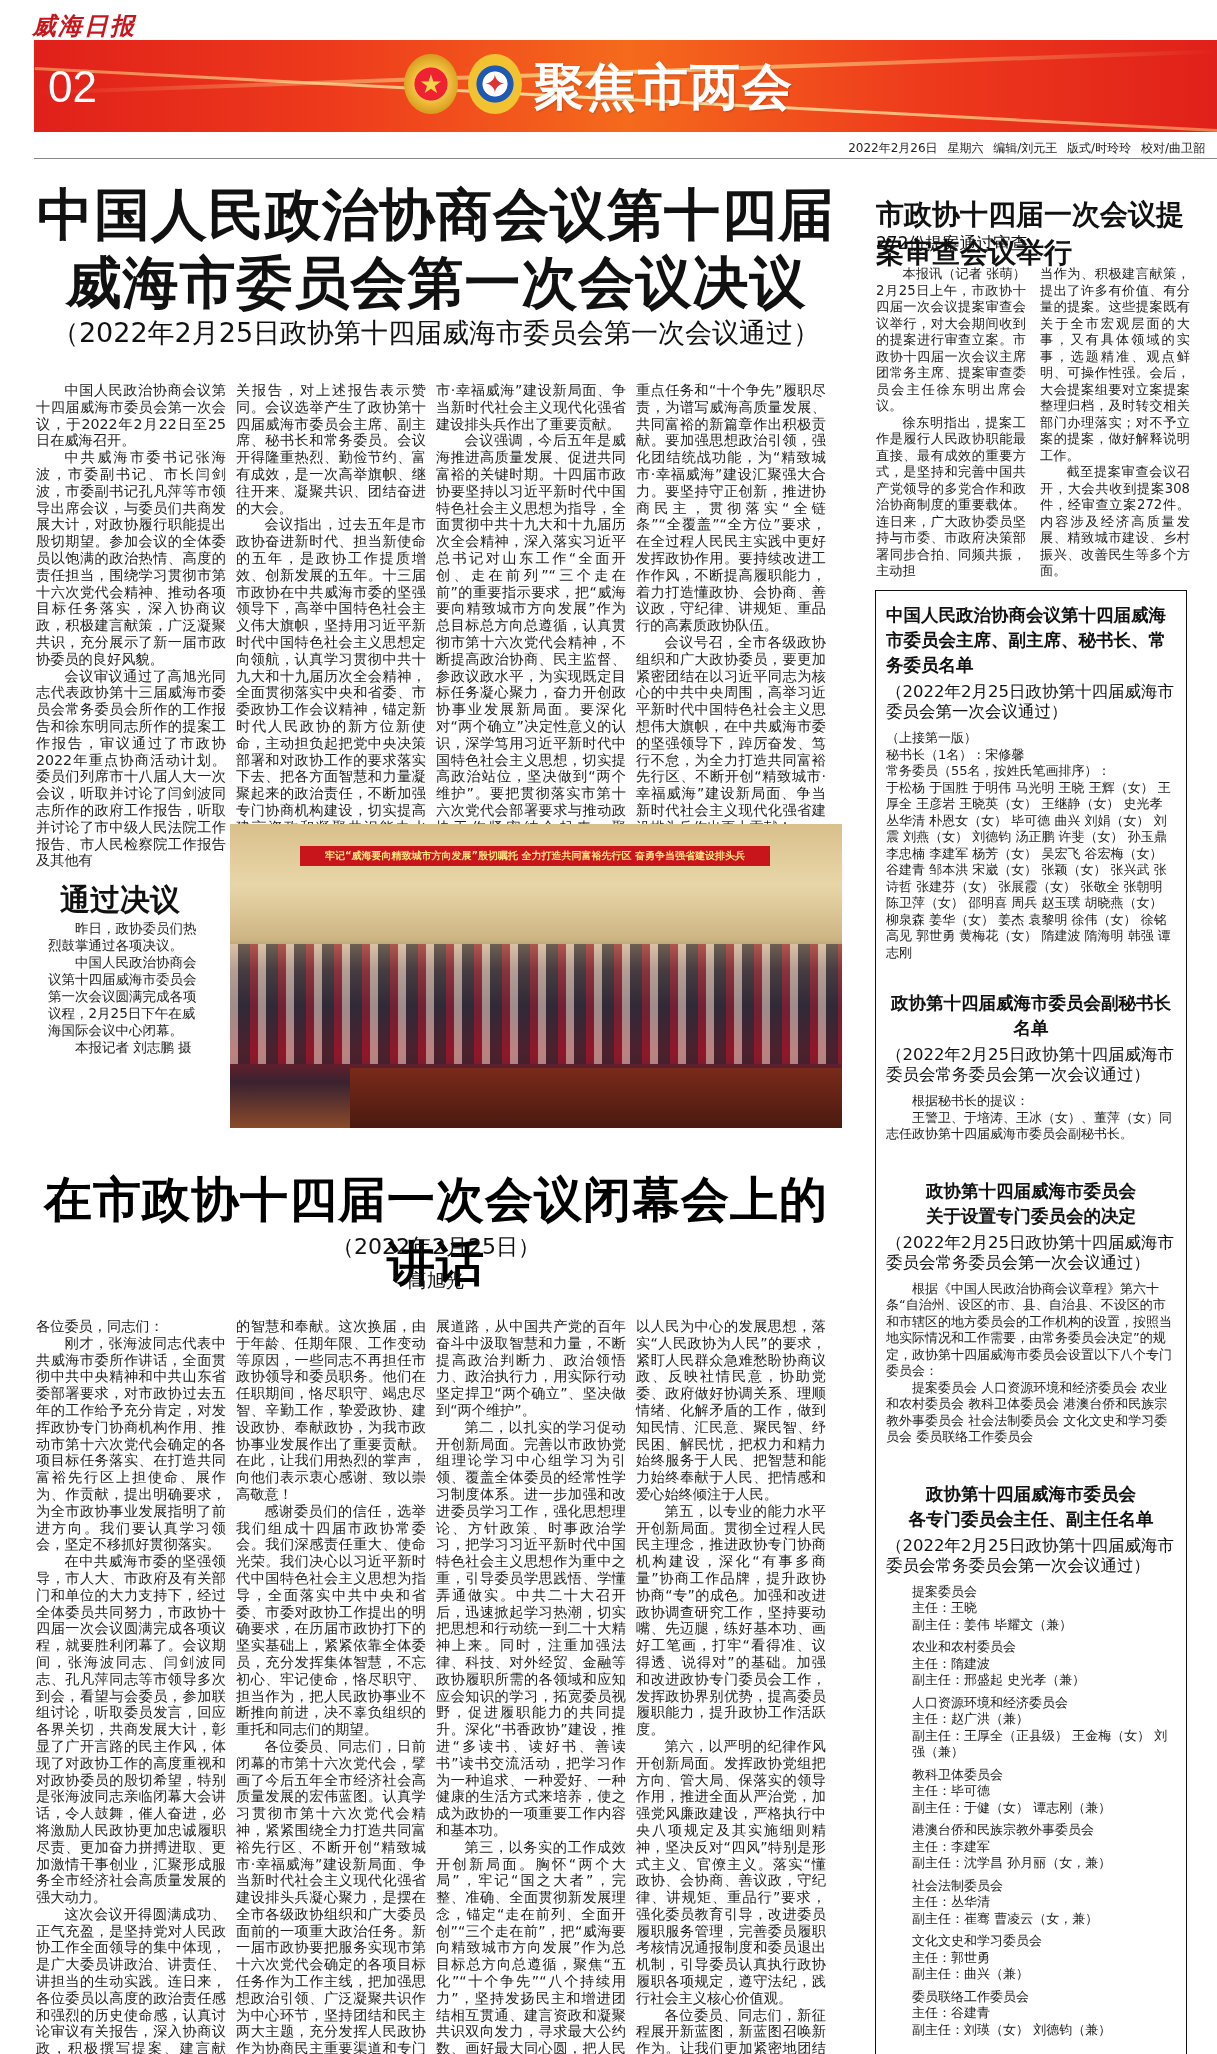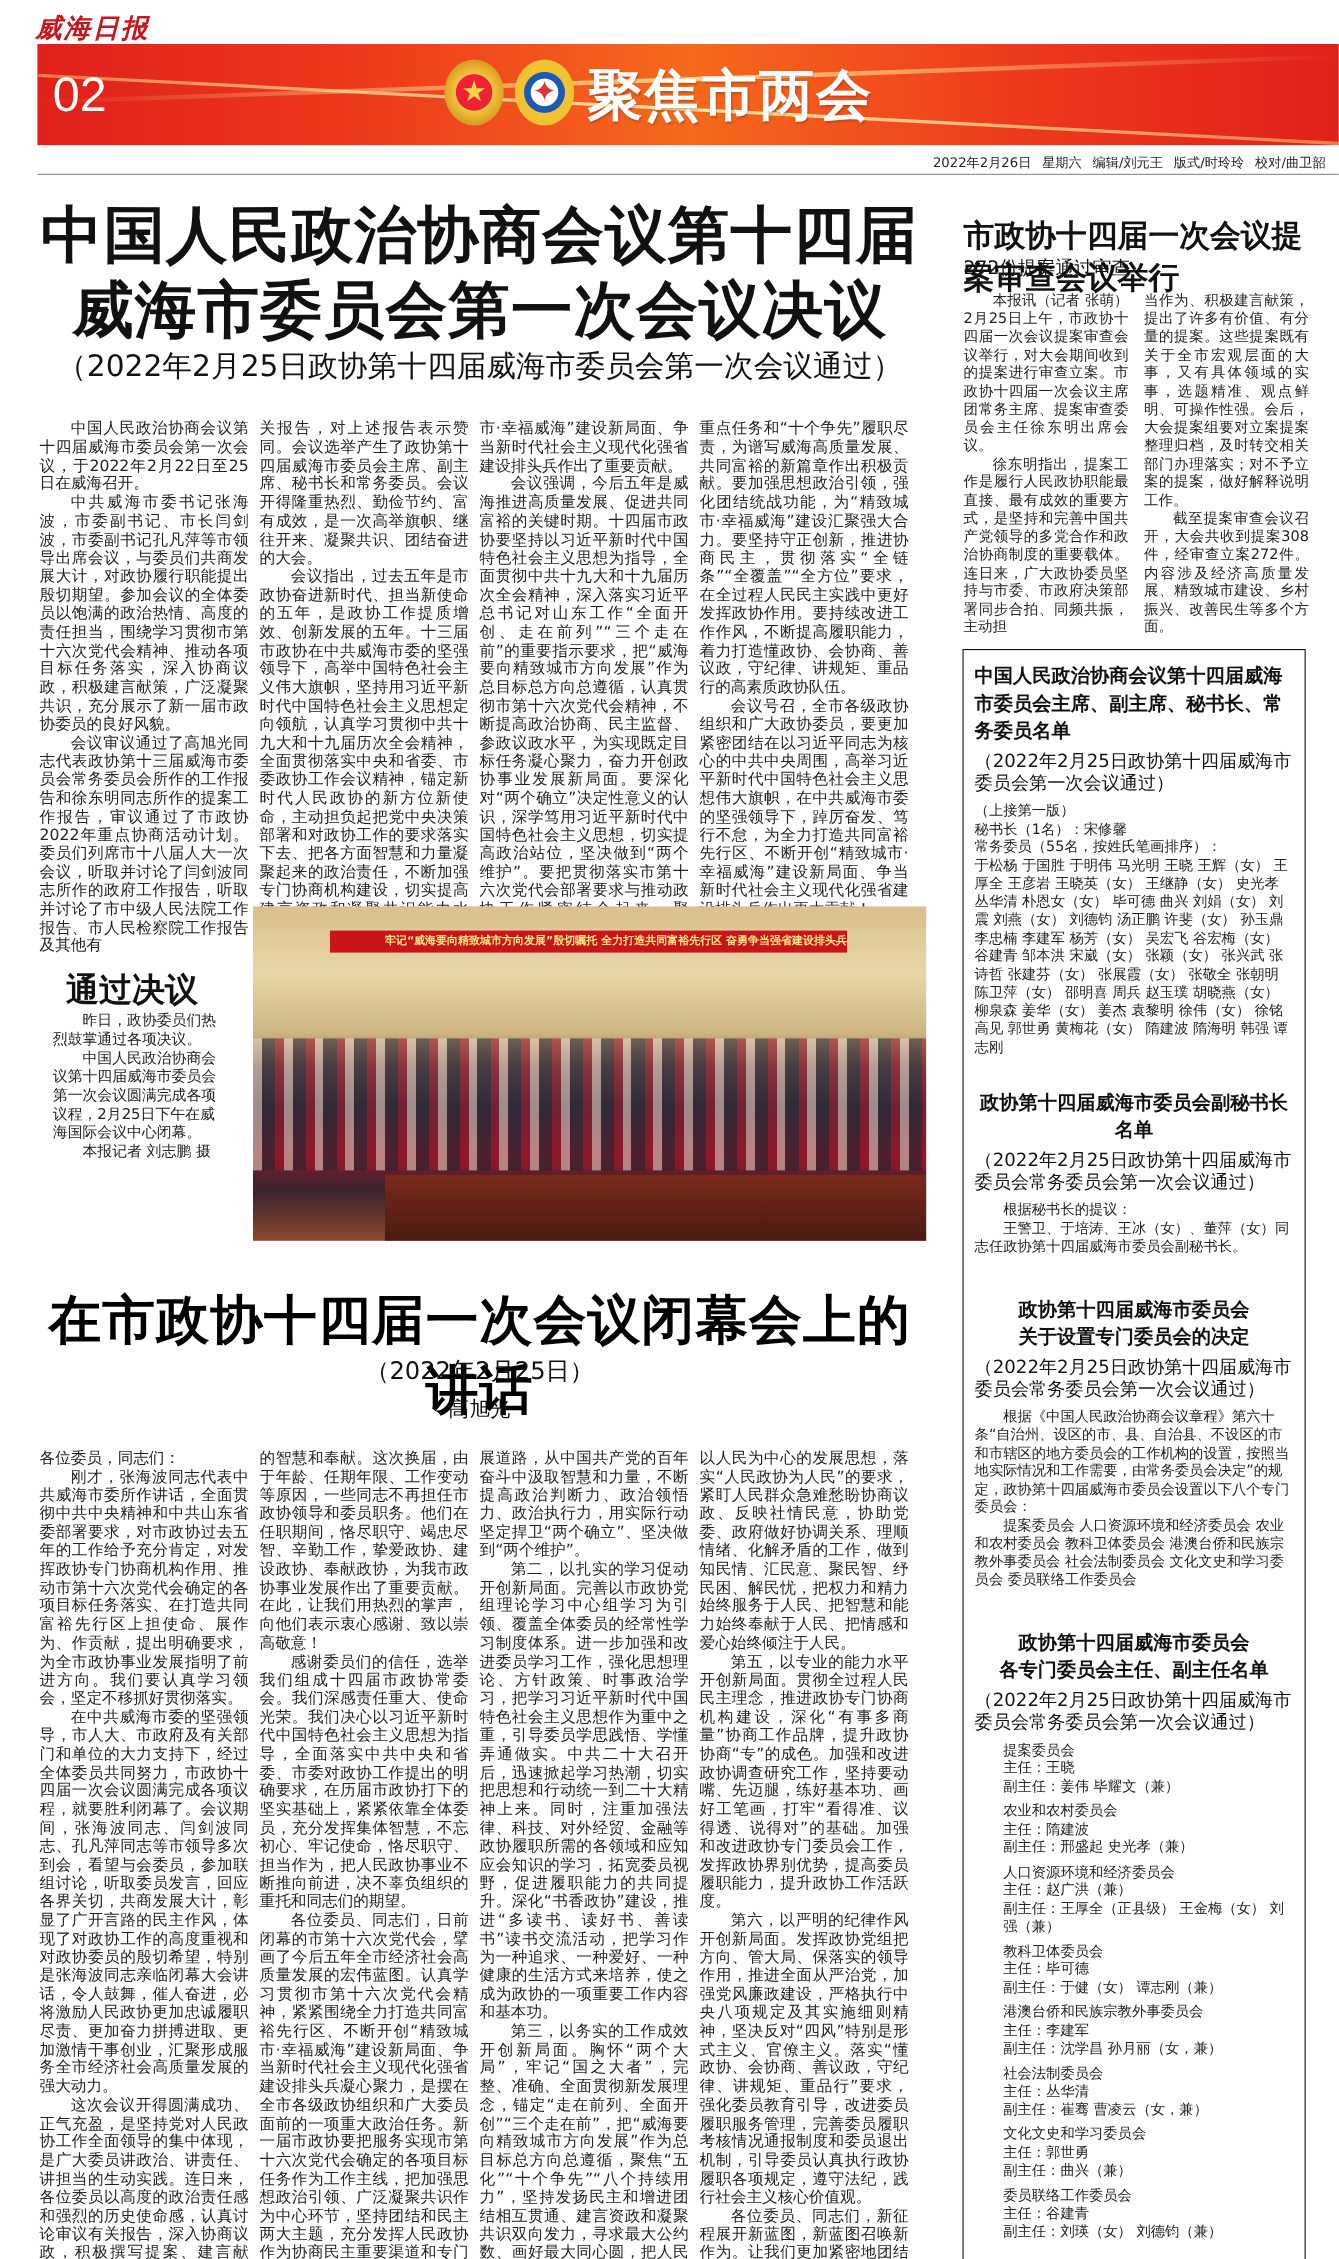--- a/index.html
+++ b/index.html
@@ -21,21 +21,21 @@
   .headline-sub { position: absolute; left: 36px; top: 315px; width: 800px; text-align: center; font-size: 27px; color: #111; }
   .body-col { position: absolute; font-size: 14.2px; line-height: 16.8px; text-align: justify; color: #222; }
   .body-col p { text-indent: 2em; }
   .body-col p.noindent { text-indent: 0; }
 
   .photo-caption-title { position: absolute; left: 60px; top: 880px; font-family: "DejaVu Serif", serif; font-weight: bold; font-size: 30px; color: #111; }
   .photo-caption { position: absolute; left: 48px; top: 920px; width: 160px; font-size: 13.5px; line-height: 17px; color: #222; }
   .photo-caption p { text-indent: 2em; }
   .photo { position: absolute; left: 230px; top: 824px; width: 612px; height: 304px; overflow: hidden;
     background: linear-gradient(180deg, #d9c08c 0%, #e8d6a8 20%, #cdb583 38%, #6b5a55 48%, #3a3040 60%, #7a1d2a 75%, #3a2230 85%, #8b4a2a 100%); }
-  .photo .banner-strip { position: absolute; left: 70px; top: 22px; width: 470px; height: 20px; background: #c8141b; color: #ffe680; font-size: 10px; line-height: 20px; text-align: right; font-weight: bold; white-space: nowrap; overflow: hidden; }
+  .photo .banner-strip { position: absolute; left: 70px; top: 22px; width: 470px; height: 20px; background: #c8141b; color: #ffe680; font-size: 10px; line-height: 20px; text-align: center; font-weight: bold; white-space: nowrap; overflow: hidden; }
   .photo .desk { position: absolute; left: 120px; right: 0; bottom: 0; height: 60px; background: linear-gradient(180deg, #7a2a1a, #4a1a10); }
   .photo .rows { position: absolute; left: 0; right: 0; top: 120px; height: 120px;
     background: repeating-linear-gradient(90deg, #f0d6c8 0 8px, #2a2330 8px 20px, #a0142a 20px 28px); opacity: .55; }
 
   .speech-title { position: absolute; left: 36px; top: 1168px; width: 800px; text-align: center; font-family: "DejaVu Serif", serif; font-weight: bold; font-size: 48px; color: #000000; letter-spacing: 1px; }
   .speech-date { position: absolute; left: 36px; top: 1232px; width: 800px; text-align: center; font-size: 22px; color: #111; }
   .speech-author { position: absolute; left: 36px; top: 1268px; width: 800px; text-align: center; font-size: 19px; color: #111; }
 
   .side-title { position: absolute; left: 876px; top: 196px; width: 330px; font-family: "DejaVu Serif", serif; font-weight: bold; font-size: 28px; color: #111; }
   .side-subtitle { position: absolute; left: 876px; top: 232px; font-size: 17px; color: #111; }

